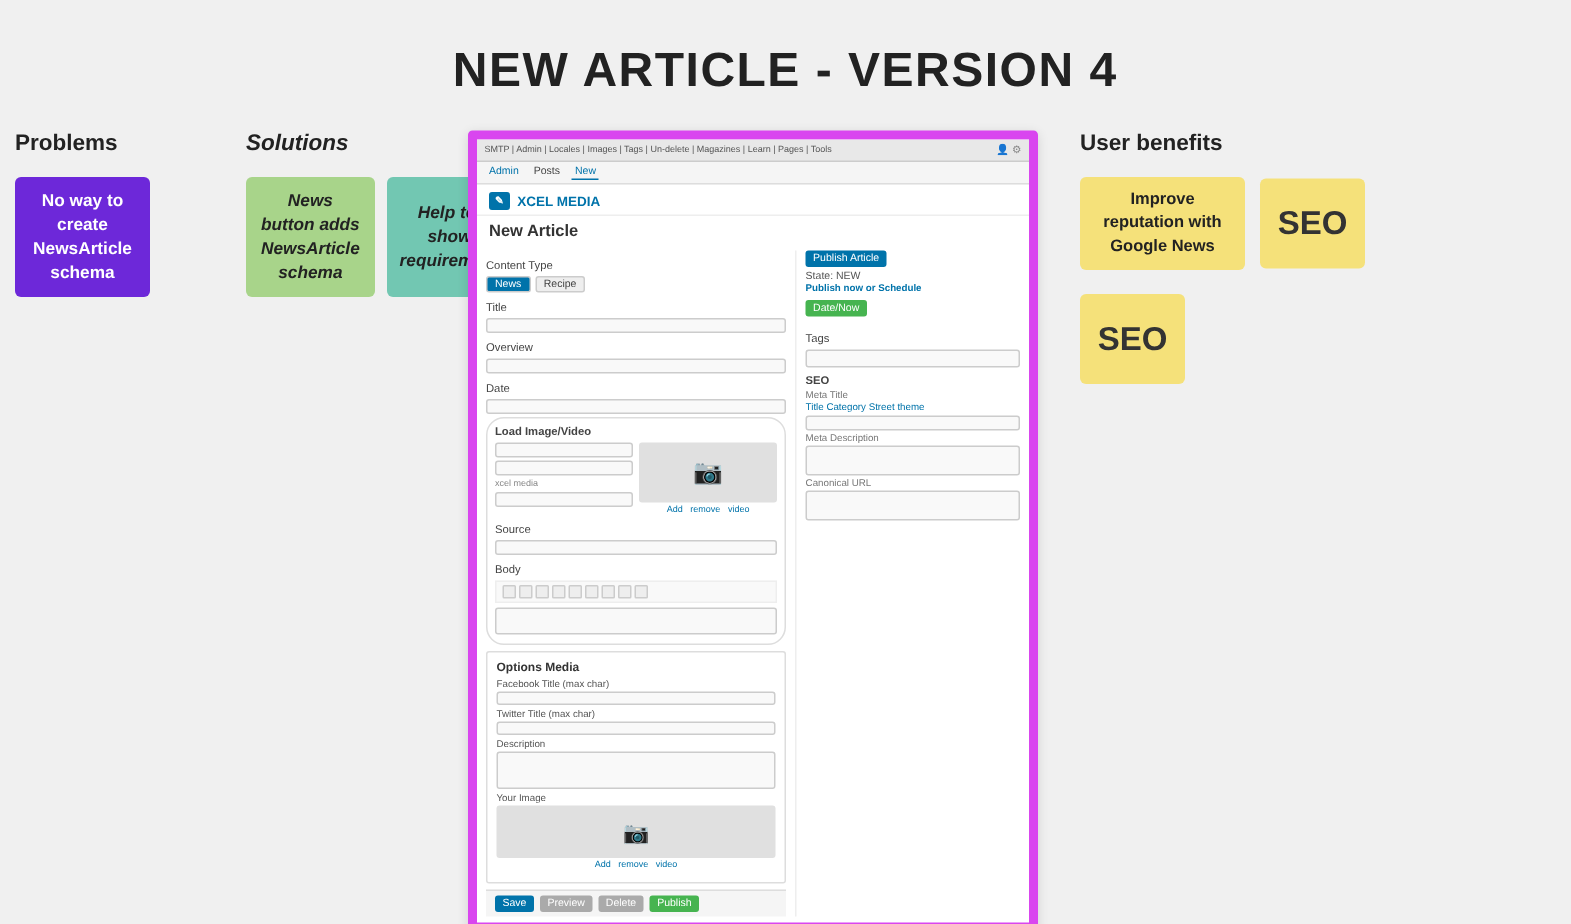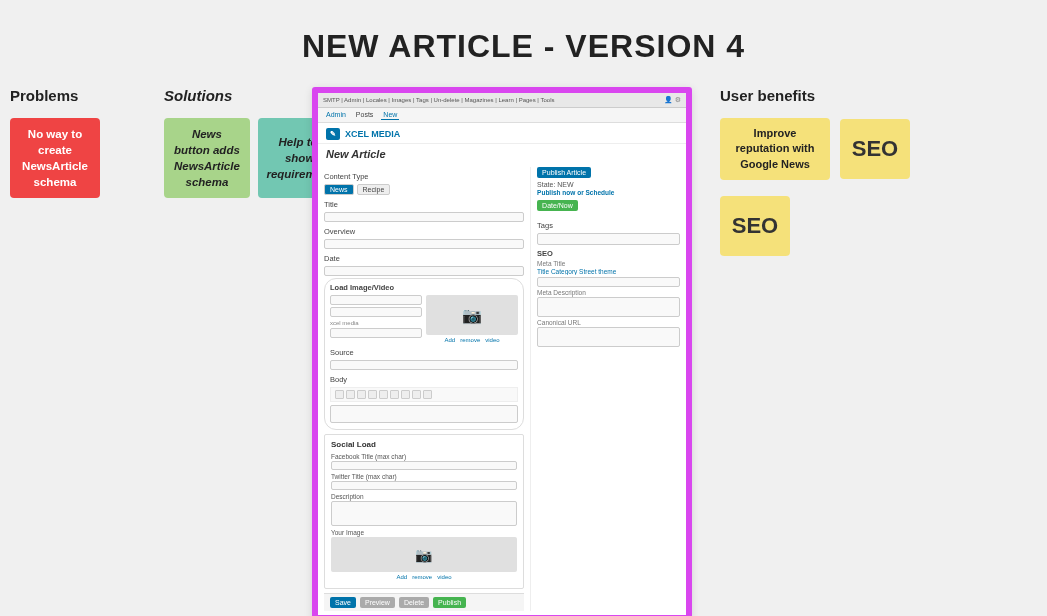--- a/index.html
+++ b/index.html
@@ -46,21 +46,21 @@
       font-weight: 600;
       text-align: center;
       line-height: 1.4;
       width: 90px;
       min-height: 52px;
       display: flex;
       align-items: center;
       justify-content: center;
     }
     .sticky-pink {
-      background: #ef4444;
+      background: #6d28d9;
       color: #fff;
     }
     .sticky-green {
       background: #a8d48a;
       color: #222;
     }
     .sticky-yellow {
       background: #f5e17a;
       color: #222;
     }
@@ -137,21 +137,20 @@
     .article-site-name {
       font-size: 9px;
       font-weight: 700;
       color: #0073aa;
     }
     .article-title-h {
       font-size: 11px;
       font-weight: 700;
       padding: 4px 8px 3px;
       color: #333;
-      font-style: italic;
     }
 
     .article-body {
       display: flex;
       gap: 6px;
       padding: 4px 6px;
     }
     .article-left {
       flex: 1.4;
     }
@@ -561,21 +560,21 @@
               <div class="toolbar-btn"></div>
               <div class="toolbar-btn"></div>
               <div class="toolbar-btn"></div>
               <div class="toolbar-btn"></div>
               <div class="toolbar-btn"></div>
             </div>
             <div class="form-input-lg"></div>
           </div>
 
           <div class="social-media-section">
-            <div class="social-media-title">Social Load</div>
+            <div class="social-media-title">Options Media</div>
             <div class="social-row-label">Facebook Title (max char)</div>
             <div class="social-input"></div>
             <div class="social-row-label">Twitter Title (max char)</div>
             <div class="social-input"></div>
             <div class="social-row-label">Description</div>
             <div class="social-textarea"></div>
             <div class="social-row-label">Your Image</div>
             <div class="social-img-placeholder">
               📷
             </div>

